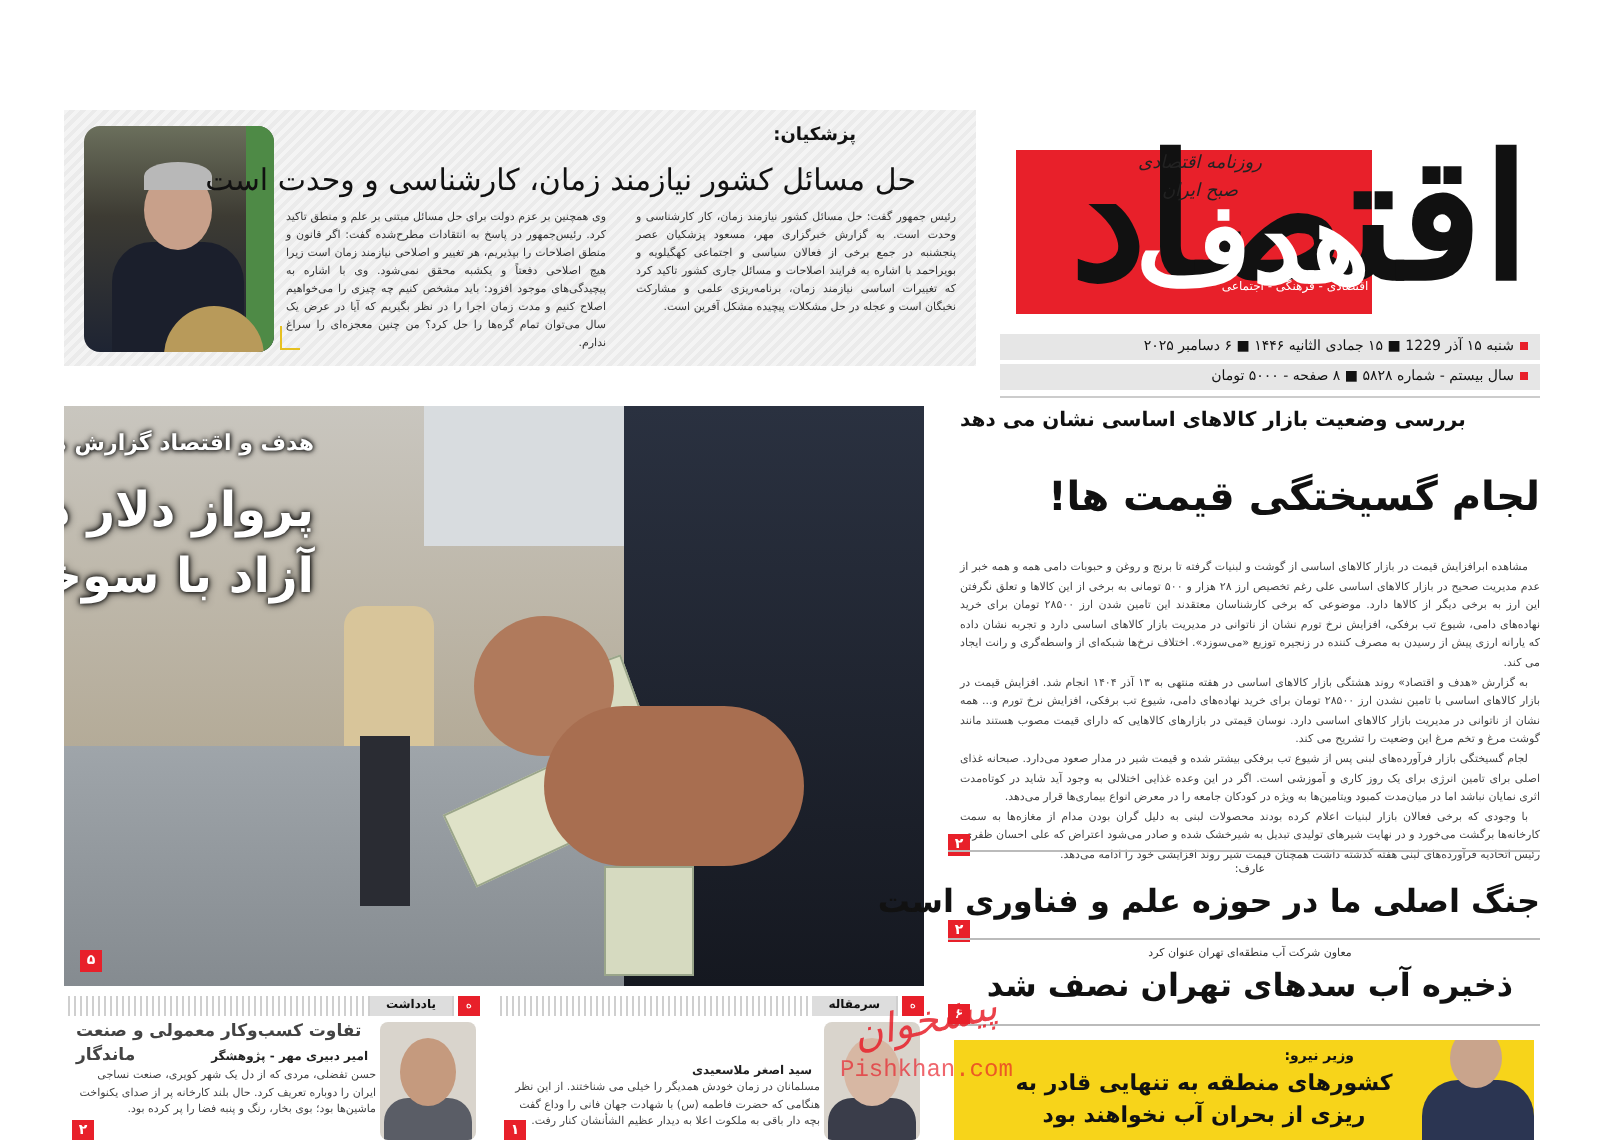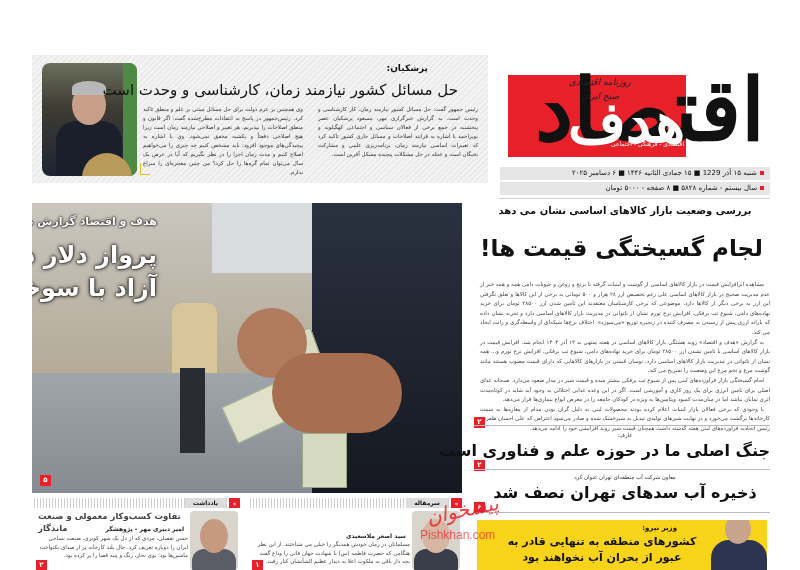--- a/index.html
+++ b/index.html
@@ -44,22 +44,22 @@
   .mp-hand1 { position: absolute; left: 205px; top: 105px; width: 70px; height: 70px; border-radius: 35px; background: #b07a5c; }
   .mp-hand2 { position: absolute; left: 240px; top: 150px; width: 130px; height: 80px; border-radius: 40px; background: #a86e50; }
   .mp-bills1 { position: absolute; left: 245px; top: 130px; width: 45px; height: 60px; background: #d8dcc2; transform: rotate(-20deg); border: 1px solid #9aa58a; }
   .mp-bills2 { position: absolute; left: 195px; top: 190px; width: 60px; height: 40px; background: #dfe2c8; transform: rotate(-25deg); border: 1px solid #9aa58a; }
   .mp-bills3 { position: absolute; left: 270px; top: 230px; width: 45px; height: 55px; background: #d6dac0; border: 1px solid #9aa58a; }
   .mp-kicker { position: absolute; right: 305px; top: 12px; font-size: 11px; font-weight: bold; color: #fff; text-shadow: 0 0 3px #000, 0 0 2px #000; white-space: nowrap; }
   .mp-headline { position: absolute; right: 305px; top: 36px; width: 260px; font-size: 24px; line-height: 33px; font-weight: bold; color: #fff; text-shadow: 0 0 4px #000, 0 0 2px #000; text-align: right; }
   .page-badge { position: absolute; width: 11px; height: 11px; background: #e8202a; color: #fff; font-size: 7px; line-height: 11px; text-align: center; font-weight: bold; }
 
   
-  .lead-kicker { position: absolute; right: 30px; top: 205px; width: 290px; text-align: center; font-size: 10px; font-weight: bold; }
-  .lead-headline { position: absolute; right: 30px; top: 228px; width: 290px; text-align: left; font-size: 23px; font-weight: bold; line-height: 40px; }
+  .lead-kicker { position: absolute; right: 30px; top: 205px; width: 290px; text-align: left; font-size: 10px; font-weight: bold; }
+  .lead-headline { position: absolute; right: 30px; top: 228px; width: 290px; text-align: right; font-size: 20px; font-weight: bold; line-height: 40px; }
   .lead-body { position: absolute; right: 30px; top: 280px; width: 290px; font-size: 5.5px; line-height: 9.6px; color: #444; text-align: justify; }
   .lead-body p { text-indent: 6px; }
   .rule { position: absolute; height: 1px; background: #bbb; }
 
   .story-small-kicker { position: absolute; right: 30px; width: 290px; text-align: center; font-size: 5.5px; color: #333; }
   .story-headline { position: absolute; right: 30px; width: 290px; text-align: center; font-size: 16px; font-weight: bold; white-space: nowrap; }
 
   
   .yellow-box { position: absolute; left: 477px; top: 520px; width: 290px; height: 50px; background: #f7d41a; overflow: hidden; }
   .yb-photo { position: absolute; right: 0; top: -6px; width: 60px; height: 60px; }
@@ -75,21 +75,21 @@
   .op-logo { position: absolute; right: 0; top: 0; width: 11px; height: 10px; background: #e8202a; color: #fff; font-size: 6px; line-height: 10px; text-align: center; }
   .op-photo { position: absolute; right: 2px; top: 13px; width: 48px; height: 59px; border-radius: 4px; overflow: hidden; background: #d9d4cc; }
   .op-photo .face { position: absolute; left: 10px; top: 8px; width: 28px; height: 34px; border-radius: 50%; }
   .op-photo .shirt { position: absolute; left: 2px; top: 38px; width: 44px; height: 30px; border-radius: 12px 12px 0 0; }
   .op-title { position: absolute; top: 12px; font-size: 8.5px; line-height: 12px; font-weight: bold; color: #444; text-align: left; }
   .op-author { position: absolute; font-size: 6px; font-weight: bold; color: #222; }
   .op-text { position: absolute; font-size: 5.5px; line-height: 8.5px; color: #444; text-align: right; }
 
   .watermark { position: absolute; left: 420px; top: 498px; width: 75px; height: 70px; font-family: "DejaVu Serif", serif; color: #e8202a; opacity: 0.85; }
   .watermark .fa { position: absolute; left: 6px; top: 0; font-size: 20px; font-style: italic; transform: rotate(-12deg); }
-  .watermark .en { position: absolute; left: 0; top: 30px; font-size: 12px; font-family: Liberation Sans, sans-serif; direction: ltr; opacity: 0.8; }
+  .watermark .en { position: absolute; left: 0; top: 30px; font-size: 12px; font-family: Liberation Mono, monospace; direction: ltr; opacity: 0.8; }
 </style>
 </head>
 <body>
 
 <div class="masthead">
   <div class="red-banner"></div>
   <div class="logo-big">اقتصاد</div>
   <div class="logo-hadaf">هدف</div>
   <div class="tagline">
     <div>روزنامه اقتصادی</div>
@@ -157,21 +157,21 @@
 <div class="story-headline" style="top:483px;">ذخیره آب سدهای تهران نصف شد</div>
 <div class="page-badge" style="left:474px; top:502px;">۶</div>
 <div class="rule" style="left:474px; top:512px; width:296px;"></div>
 
 <div class="yellow-box">
   <div class="yb-photo">
     <div class="suit"></div>
     <div class="face"></div>
   </div>
   <div class="yb-kicker">وزیر نیرو:</div>
-  <div class="yb-headline">کشورهای منطقه به تنهایی قادر به عبور از بحران آب نخواهند بود</div>
+  <div class="yb-headline">کشورهای منطقه به تنهایی قادر به ریزی از بحران آب نخواهند بود</div>
 </div>
 
 <div class="op-box" style="left:34px; width:206px;">
   <div class="op-header"></div>
   <div class="op-logo">ه</div>
   <div class="op-label">یادداشت</div>
   <div class="op-photo">
     <div class="shirt" style="background:#5a5d66;"></div>
     <div class="face" style="background:#c59a7e;"></div>
   </div>

